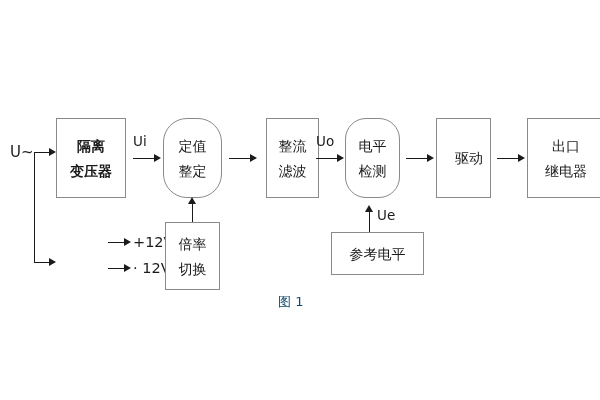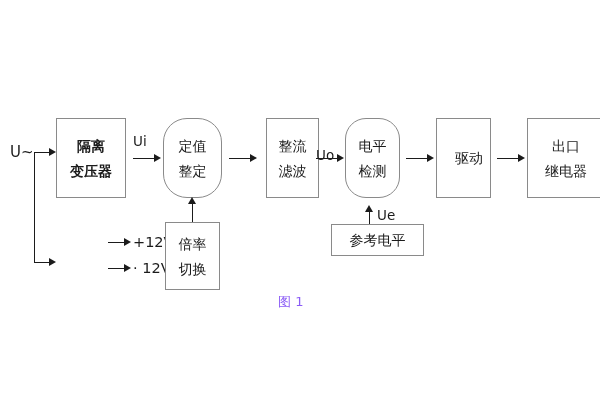--- a/index.html
+++ b/index.html
@@ -59,21 +59,21 @@
   .ar-up {
     position: absolute;
     width: 0; height: 0;
     border-left: 4.2px solid transparent;
     border-right: 4.2px solid transparent;
     border-bottom: 7px solid #1b1b1b;
   }
   .caption {
     position: absolute;
     font-size: 13px;
-    color: #8b5cf6;
+    color: #0c4a6e;
     white-space: nowrap;
   }
 </style>
 </head>
 <body>
 
 <div id="canvas">
 
   <div class="label" style="left:10px; top:145px; font-size:15px;">U~</div>
 
@@ -98,21 +98,21 @@
   </div>
 
   <div class="hline" style="left:229px; top:157.5px; width:22px;"></div>
   <div class="ar-right" style="left:250px; top:153.8px;"></div>
 
   <div class="box" style="left:259px; top:118px; width:53px; height:80px;margin-left:7px;">
     <span class="line1">整流</span>
     <span>滤波</span>
   </div>
 
-  <div class="label sig" style="left:316px; top:149px;">Uo</div>
+  <div class="label sig" style="left:316px; top:135px;">Uo</div>
   <div class="hline" style="left:316px; top:157.5px; width:22px;"></div>
   <div class="ar-right" style="left:337px; top:153.8px;"></div>
 
   <div class="box" style="left:345px; top:118px; width:55px; height:80px;border-radius:21px;">
     <span class="line1">电平</span>
     <span>检测</span>
   </div>
 
   <div class="hline" style="left:406px; top:157.5px; width:22px;"></div>
   <div class="ar-right" style="left:427px; top:153.8px;"></div>
@@ -143,19 +143,19 @@
     <span>切换</span>
   </div>
 
   <div class="vline" style="left:191.5px; top:203px; height:19px;"></div>
   <div class="ar-up" style="left:187.8px; top:197px;"></div>
 
   <div class="vline" style="left:368.5px; top:211px; height:21px;"></div>
   <div class="ar-up" style="left:364.8px; top:205px;"></div>
   <div class="label sig" style="left:377px; top:209px;">Ue</div>
 
-  <div class="box single" style="left:331px; top:224px; width:93px; height:32px;">
+  <div class="box single" style="left:331px; top:232px; width:93px; height:43px;">
     <span class="line1">参考电平</span>
   </div>
 
   <div class="caption" style="left:278px; top:293px;">图 1</div>
 
 </div>
 
 </body></html>

